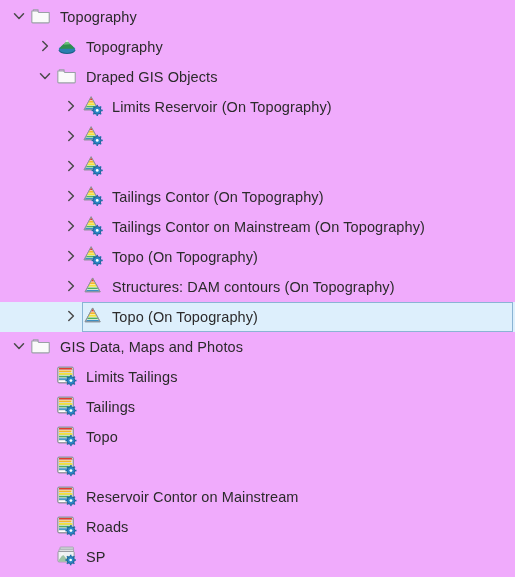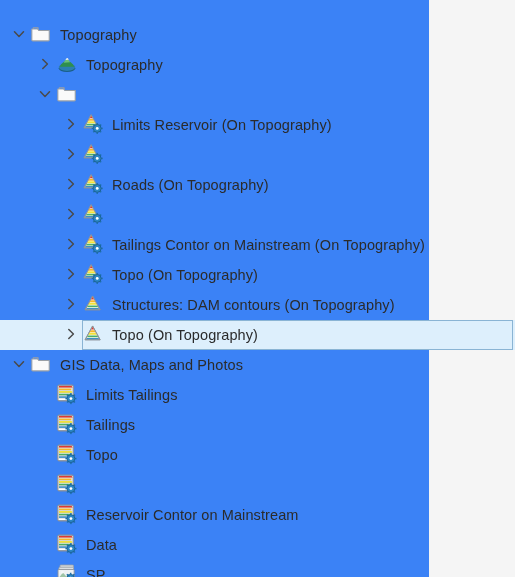--- a/index.html
+++ b/index.html
@@ -6,24 +6,24 @@
   * { box-sizing: border-box; }
   html, body {
     margin: 0; padding: 0;
     width: 515px; height: 577px;
     background: #f5f5f5;
     font-family: "Liberation Sans", sans-serif;
     overflow: hidden;
   }
   #tree {
     position: relative;
-    width: 429px;
+    width: 515px;
     height: 577px;
-    background: #3b82f6;
-    padding-top: 20px;
+    background: #f0abfc;
+    padding-top: 2px;
   }
   .row {
     position: relative;
     display: flex;
     align-items: center;
     height: 30px;
     width: 515px;
     white-space: nowrap;
   }
   .row.selected {
@@ -107,20 +107,21 @@
         <svg width="14" height="14" viewBox="0 0 14 14">
           <path d="M2.5 4.8 L7 9.4 L11.5 4.8" fill="none" stroke="#4a4a4a" stroke-width="1.5" stroke-linecap="round" stroke-linejoin="round"></path>
         </svg>
       </div>
       <span class="ico">
         <svg width="22" height="22" viewBox="0 0 24 24" xmlns="http://www.w3.org/2000/svg">
           <path d="M2 6.5 h6.2 l1.4 1.6 H21 v10.4 a1 1 0 0 1 -1 1 H3 a1 1 0 0 1 -1 -1 Z" fill="#fafafa" stroke="#9aa0a6" stroke-width="1.2" stroke-linejoin="round"></path>
           <path d="M3.6 6.5 V5.2 h5.2 v1.3" fill="none" stroke="#9aa0a6" stroke-width="1.2" stroke-linejoin="round"></path>
         </svg>
       </span>
+      <span class="label">Draped GIS Objects</span>
     </div>
     <div class="row">
       <div class="indent" style="width: 60px;"></div>
       <div class="chev">
         <svg width="14" height="14" viewBox="0 0 14 14">
           <path d="M4.8 2.5 L9.4 7 L4.8 11.5" fill="none" stroke="#4a4a4a" stroke-width="1.5" stroke-linecap="round" stroke-linejoin="round"></path>
         </svg>
       </div>
       <span class="ico">
         <svg width="22" height="22" viewBox="0 0 24 24" xmlns="http://www.w3.org/2000/svg">
@@ -207,21 +208,20 @@
             <rect x="12.073044737829955" y="19.626955262170046" width="1.7" height="1.7" fill="#1e72ad" transform="rotate(135 12.923044737829954 20.476955262170048)"></rect>
             <rect x="10.550000000000002" y="15.950000000000001" width="1.7" height="1.7" fill="#1e72ad" transform="rotate(180 11.400000000000002 16.8)"></rect>
             <rect x="12.073044737829955" y="12.273044737829954" width="1.7" height="1.7" fill="#1e72ad" transform="rotate(225 12.923044737829954 13.123044737829954)"></rect>
             <rect x="15.750000000000002" y="10.750000000000002" width="1.7" height="1.7" fill="#1e72ad" transform="rotate(270 16.6 11.600000000000001)"></rect>
             <rect x="19.426955262170047" y="12.273044737829954" width="1.7" height="1.7" fill="#1e72ad" transform="rotate(315 20.27695526217005 13.123044737829954)"></rect>
             <circle cx="16.6" cy="16.8" r="4.3" fill="#2a86c6" stroke="#16557f" stroke-width="0.8"></circle>
             <circle cx="16.6" cy="16.8" r="1.5479999999999998" fill="#ffffff"></circle>
           </g>
         </svg>
       </span>
-      <span class="label">Roads (On Topography)</span>
     </div>
     <div class="row">
       <div class="indent" style="width: 60px;"></div>
       <div class="chev">
         <svg width="14" height="14" viewBox="0 0 14 14">
           <path d="M4.8 2.5 L9.4 7 L4.8 11.5" fill="none" stroke="#4a4a4a" stroke-width="1.5" stroke-linecap="round" stroke-linejoin="round"></path>
         </svg>
       </div>
       <span class="ico">
         <svg width="22" height="22" viewBox="0 0 24 24" xmlns="http://www.w3.org/2000/svg">
@@ -241,20 +241,21 @@
             <rect x="12.073044737829955" y="19.626955262170046" width="1.7" height="1.7" fill="#1e72ad" transform="rotate(135 12.923044737829954 20.476955262170048)"></rect>
             <rect x="10.550000000000002" y="15.950000000000001" width="1.7" height="1.7" fill="#1e72ad" transform="rotate(180 11.400000000000002 16.8)"></rect>
             <rect x="12.073044737829955" y="12.273044737829954" width="1.7" height="1.7" fill="#1e72ad" transform="rotate(225 12.923044737829954 13.123044737829954)"></rect>
             <rect x="15.750000000000002" y="10.750000000000002" width="1.7" height="1.7" fill="#1e72ad" transform="rotate(270 16.6 11.600000000000001)"></rect>
             <rect x="19.426955262170047" y="12.273044737829954" width="1.7" height="1.7" fill="#1e72ad" transform="rotate(315 20.27695526217005 13.123044737829954)"></rect>
             <circle cx="16.6" cy="16.8" r="4.3" fill="#2a86c6" stroke="#16557f" stroke-width="0.8"></circle>
             <circle cx="16.6" cy="16.8" r="1.5479999999999998" fill="#ffffff"></circle>
           </g>
         </svg>
       </span>
+      <span class="label">Tailings Contor (On Topography)</span>
     </div>
     <div class="row">
       <div class="indent" style="width: 60px;"></div>
       <div class="chev">
         <svg width="14" height="14" viewBox="0 0 14 14">
           <path d="M4.8 2.5 L9.4 7 L4.8 11.5" fill="none" stroke="#4a4a4a" stroke-width="1.5" stroke-linecap="round" stroke-linejoin="round"></path>
         </svg>
       </div>
       <span class="ico">
         <svg width="22" height="22" viewBox="0 0 24 24" xmlns="http://www.w3.org/2000/svg">
@@ -589,21 +590,21 @@
             <rect x="11.773044737829954" y="19.826955262170046" width="1.7" height="1.7" fill="#1e72ad" transform="rotate(135 12.623044737829954 20.676955262170047)"></rect>
             <rect x="10.250000000000002" y="16.15" width="1.7" height="1.7" fill="#1e72ad" transform="rotate(180 11.100000000000001 17)"></rect>
             <rect x="11.773044737829954" y="12.473044737829953" width="1.7" height="1.7" fill="#1e72ad" transform="rotate(225 12.623044737829954 13.323044737829953)"></rect>
             <rect x="15.450000000000001" y="10.950000000000001" width="1.7" height="1.7" fill="#1e72ad" transform="rotate(270 16.3 11.8)"></rect>
             <rect x="19.126955262170046" y="12.473044737829953" width="1.7" height="1.7" fill="#1e72ad" transform="rotate(315 19.976955262170048 13.323044737829953)"></rect>
             <circle cx="16.3" cy="17" r="4.3" fill="#2a86c6" stroke="#16557f" stroke-width="0.8"></circle>
             <circle cx="16.3" cy="17" r="1.5479999999999998" fill="#ffffff"></circle>
           </g>
         </svg>
       </span>
-      <span class="label">Data</span>
+      <span class="label">Roads</span>
     </div>
     <div class="row">
       <div class="indent" style="width: 34px;"></div>
       <div class="chev spacer">
         <svg width="14" height="14" viewBox="0 0 14 14">
           <path d="M4.8 2.5 L9.4 7 L4.8 11.5" fill="none" stroke="#4a4a4a" stroke-width="1.5" stroke-linecap="round" stroke-linejoin="round"></path>
         </svg>
       </div>
       <span class="ico">
         <svg width="22" height="22" viewBox="0 0 24 24" xmlns="http://www.w3.org/2000/svg">

